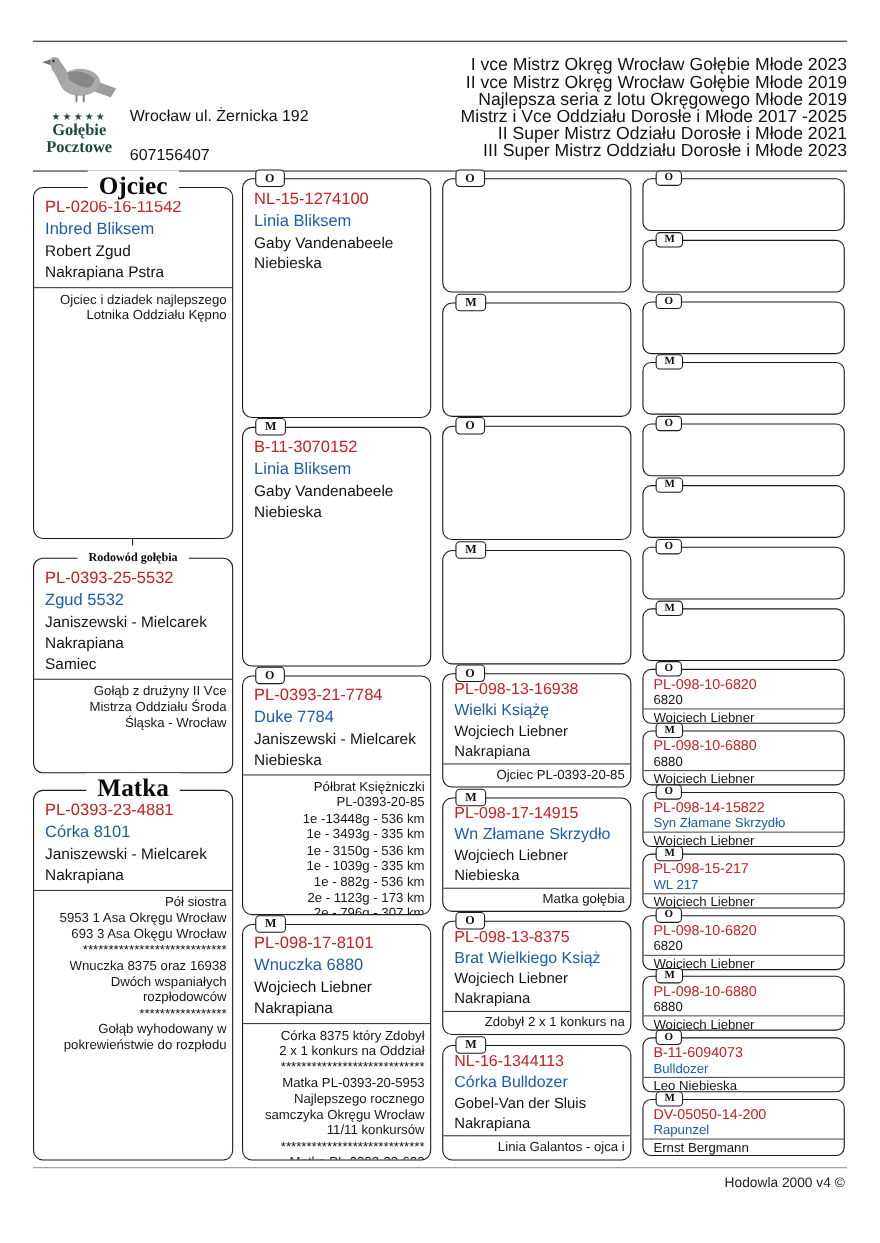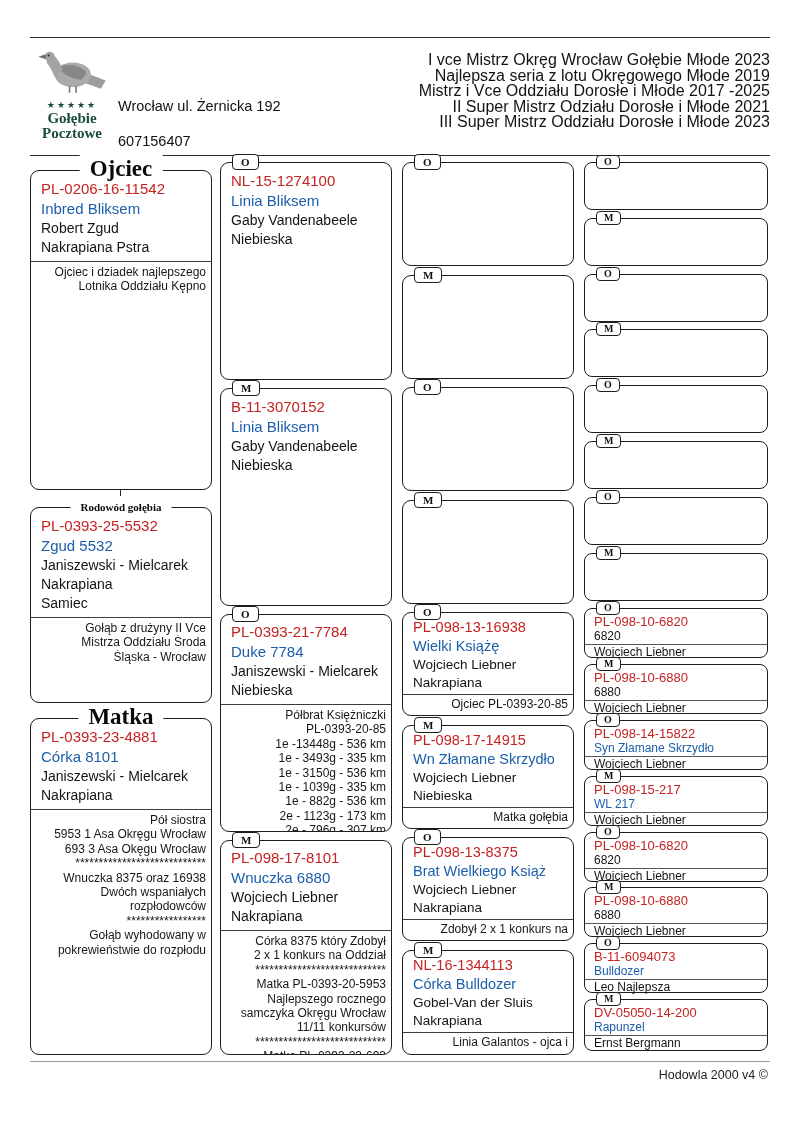--- a/index.html
+++ b/index.html
@@ -77,20 +77,21 @@
     </svg>
     <div class="logo-stars">★★★★★</div>
     <div class="logo-name">Gołębie</div>
     <div class="logo-name">Pocztowe</div>
   </div>
 
   <div class="address">Wrocław ul. Żernicka 192</div>
   <div class="phone">607156407</div>
   <div class="achievements">
       <div>I vce Mistrz Okręg Wrocław Gołębie Młode 2023</div>
+      <div>II vce Mistrz Okręg Wrocław Gołębie Młode 2019</div>
       <div>Najlepsza seria z lotu Okręgowego Młode 2019</div>
       <div>Mistrz i Vce Oddziału Dorosłe i Młode  2017 -2025</div>
       <div>II Super Mistrz Odziału Dorosłe i Młode 2021</div>
       <div>III Super Mistrz Oddziału Dorosłe i Młode 2023</div>
     </div>
 
   <div class="pbox" style="left:30px;top:170px;width:182px;height:320px">
     <div class="biglabel">Ojciec</div>
     <div class="content">
       <div class="ring">PL-0206-16-11542</div>
@@ -366,21 +367,21 @@
     <div class="s-ring">PL-098-10-6880</div>
     <div class="s-name">6880</div>
     <div class="s-div"></div>
     <div class="s-breeder">Wojciech Liebner</div>
   </div>
   <div class="sbox" style="top:943px;height:50px">
     <div class="tab">O</div>
     <div class="s-ring">B-11-6094073</div>
     <div class="s-name blue">Bulldozer</div>
     <div class="s-div"></div>
-    <div class="s-breeder">Leo Najlepsza</div>
+    <div class="s-breeder">Leo Niebieska</div>
   </div>
   <div class="sbox" style="top:999px;height:52px">
     <div class="tab">M</div>
     <div class="s-ring">DV-05050-14-200</div>
     <div class="s-name blue">Rapunzel</div>
     <div class="s-div"></div>
     <div class="s-breeder">Ernst Bergmann</div>
   </div>
 
   <div class="hline thin" style="top:1061px"></div>

